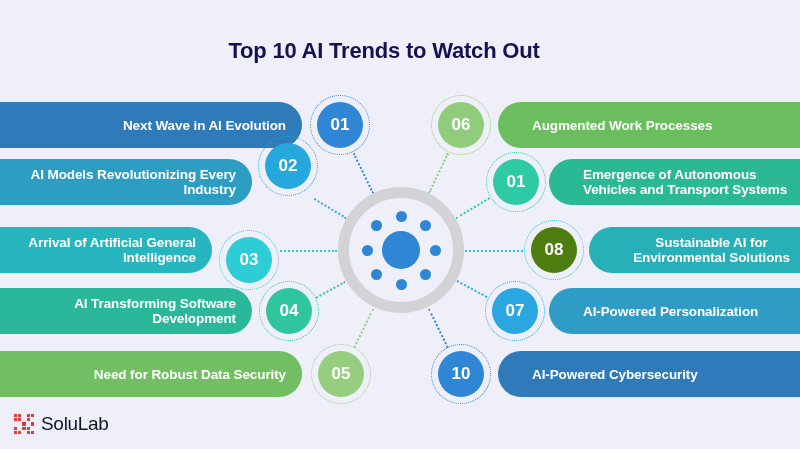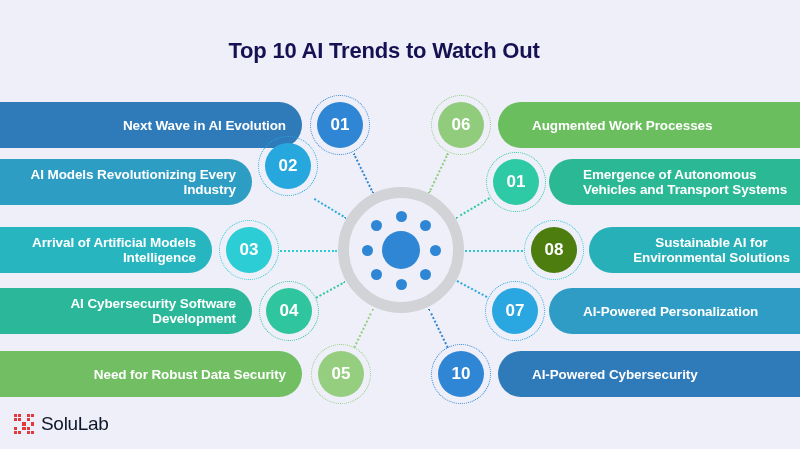--- a/index.html
+++ b/index.html
@@ -209,28 +209,28 @@
         <div class="num" style="background: rgb(47, 134, 212);">01</div>
       </div>
       <div class="bar left" style="background: rgb(46, 157, 196); top: 159px; width: 252px;">
         <div class="label">AI Models Revolutionizing Every Industry</div>
       </div>
       <div class="numwrap" style="left: 258px; top: 136px;">
         <div class="ring" style="border-color: rgb(38, 167, 221);"></div>
         <div class="num" style="background: rgb(38, 167, 221);">02</div>
       </div>
       <div class="bar left" style="background: rgb(39, 182, 192); top: 227px; width: 212px;">
-        <div class="label">Arrival of Artificial Models Intelligence</div>
-      </div>
-      <div class="numwrap" style="left: 219px; top: 220px;">
+        <div class="label">Arrival of Artificial General Intelligence</div>
+      </div>
+      <div class="numwrap" style="left: 219px; top: 230px;">
         <div class="ring" style="border-color: rgb(44, 205, 212);"></div>
         <div class="num" style="background: rgb(44, 205, 212);">03</div>
       </div>
       <div class="bar left" style="background: rgb(43, 184, 154); top: 288px; width: 252px;">
-        <div class="label">AI Cybersecurity Software Development</div>
+        <div class="label">AI Transforming Software Development</div>
       </div>
       <div class="numwrap" style="left: 259px; top: 281px;">
         <div class="ring" style="border-color: rgb(47, 198, 159);"></div>
         <div class="num" style="background: rgb(47, 198, 159);">04</div>
       </div>
       <div class="bar left" style="background: rgb(113, 191, 98); top: 351px; width: 302px;">
         <div class="label">Need for Robust Data Security</div>
       </div>
       <div class="numwrap" style="left: 311px; top: 344px;">
         <div class="ring" style="border-color: rgb(150, 206, 128);"></div>

